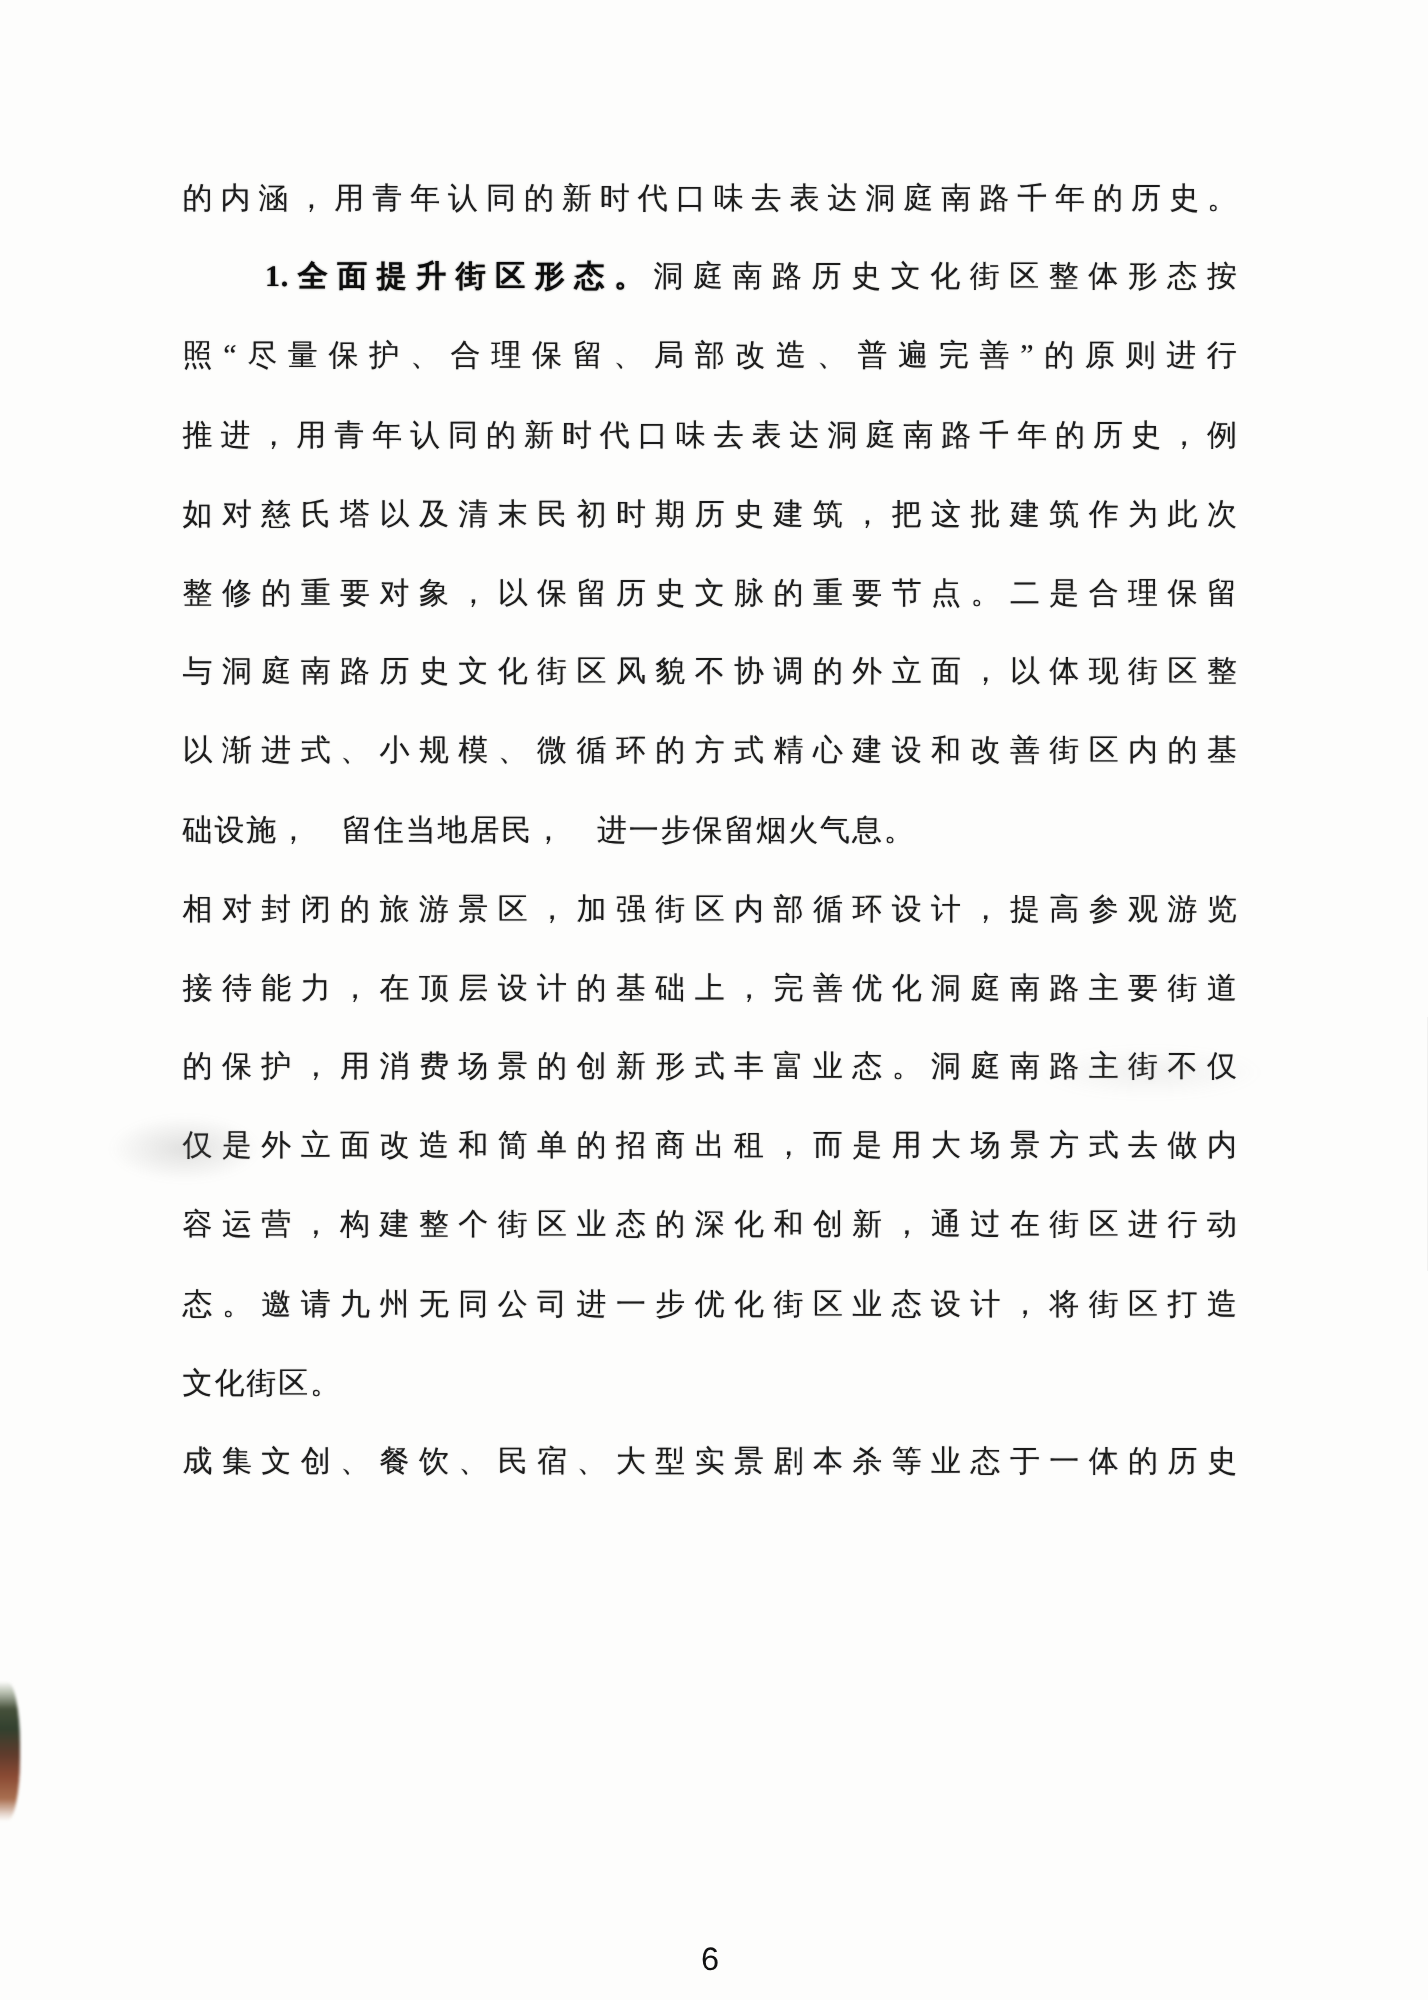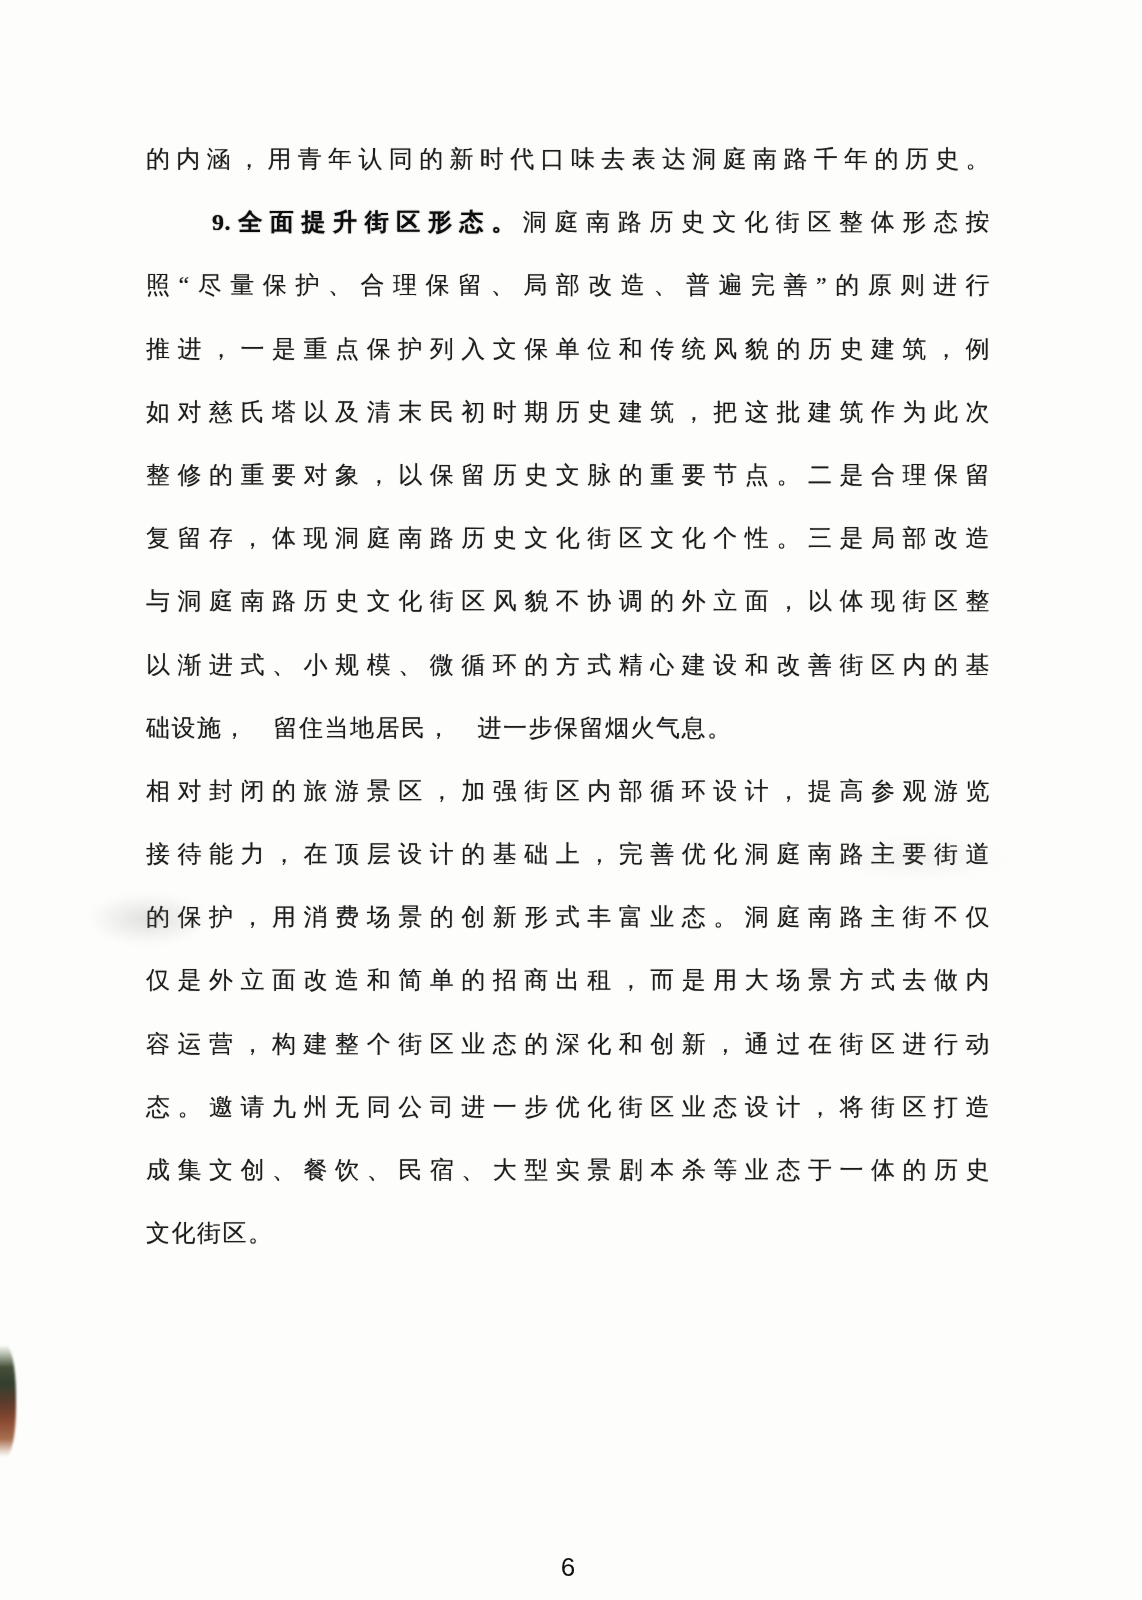--- a/index.html
+++ b/index.html
@@ -97,32 +97,31 @@
 </style>
 </head>
 <body>
 
 <div class="page">
 
   <div class="textblock">
 
     <div class="line"><span class="lead"></span><span>的内涵，用青年认同的新时代口味去表达洞庭南路千年的历史。</span></div>
 
-    <div class="line indent"><span class="lead">9.全面提升街区形态。</span><span>洞庭南路历史文化街区整体形态按</span></div>
+    <div class="line indent"><span class="lead">1.全面提升街区形态。</span><span>洞庭南路历史文化街区整体形态按</span></div>
 
     <div class="line"><span class="lead"></span><span>照“尽量保护、合理保留、局部改造、普遍完善”的原则进行</span></div>
 
-    <div class="line"><span class="lead"></span><span>推进，一是重点保护列入文保单位和传统风貌的历史建筑，例</span></div>
+    <div class="line"><span class="lead"></span><span>推进，用青年认同的新时代口味去表达洞庭南路千年的历史，例</span></div>
 
     <div class="line"><span class="lead"></span><span>如对慈氏塔以及清末民初时期历史建筑，把这批建筑作为此次</span></div>
 
     <div class="line"><span class="lead"></span><span>整修的重要对象，以保留历史文脉的重要节点。二是合理保留</span></div>
 
 
-    <div class="line"><span class="lead"></span><span>复留存，体现洞庭南路历史文化街区文化个性。三是局部改造</span></div>
 
     <div class="line"><span class="lead"></span><span>与洞庭南路历史文化街区风貌不协调的外立面，以体现街区整</span></div>
 
 
     <div class="line"><span class="lead"></span><span>以渐进式、小规模、微循环的方式精心建设和改善街区内的基</span></div>
 
     <div class="line short"><span class="lead"></span><span>础设施，　留住当地居民，　进一步保留烟火气息。</span></div>
 
 
     <div class="line"><span class="lead"></span><span>相对封闭的旅游景区，加强街区内部循环设计，提高参观游览</span></div>
@@ -131,23 +130,23 @@
 
     <div class="line"><span class="lead"></span><span>的保护，用消费场景的创新形式丰富业态。洞庭南路主街不仅</span></div>
 
     <div class="line"><span class="lead"></span><span>仅是外立面改造和简单的招商出租，而是用大场景方式去做内</span></div>
 
     <div class="line"><span class="lead"></span><span>容运营，构建整个街区业态的深化和创新，通过在街区进行动</span></div>
 
 
     <div class="line"><span class="lead"></span><span>态。邀请九州无同公司进一步优化街区业态设计，将街区打造</span></div>
 
+    <div class="line short"><span class="lead"></span><span>文化街区。</span></div>
+
     <div class="line"><span class="lead"></span><span>成集文创、餐饮、民宿、大型实景剧本杀等业态于一体的历史</span></div>
-
-    <div class="line short"><span class="lead"></span><span>文化街区。</span></div>
 
   </div>
 
   <div class="pagenum">6</div>
 
   <div class="photo-sliver"></div>
   <div class="smudge-a"></div>
   <div class="smudge-b"></div>
 
 </div>

